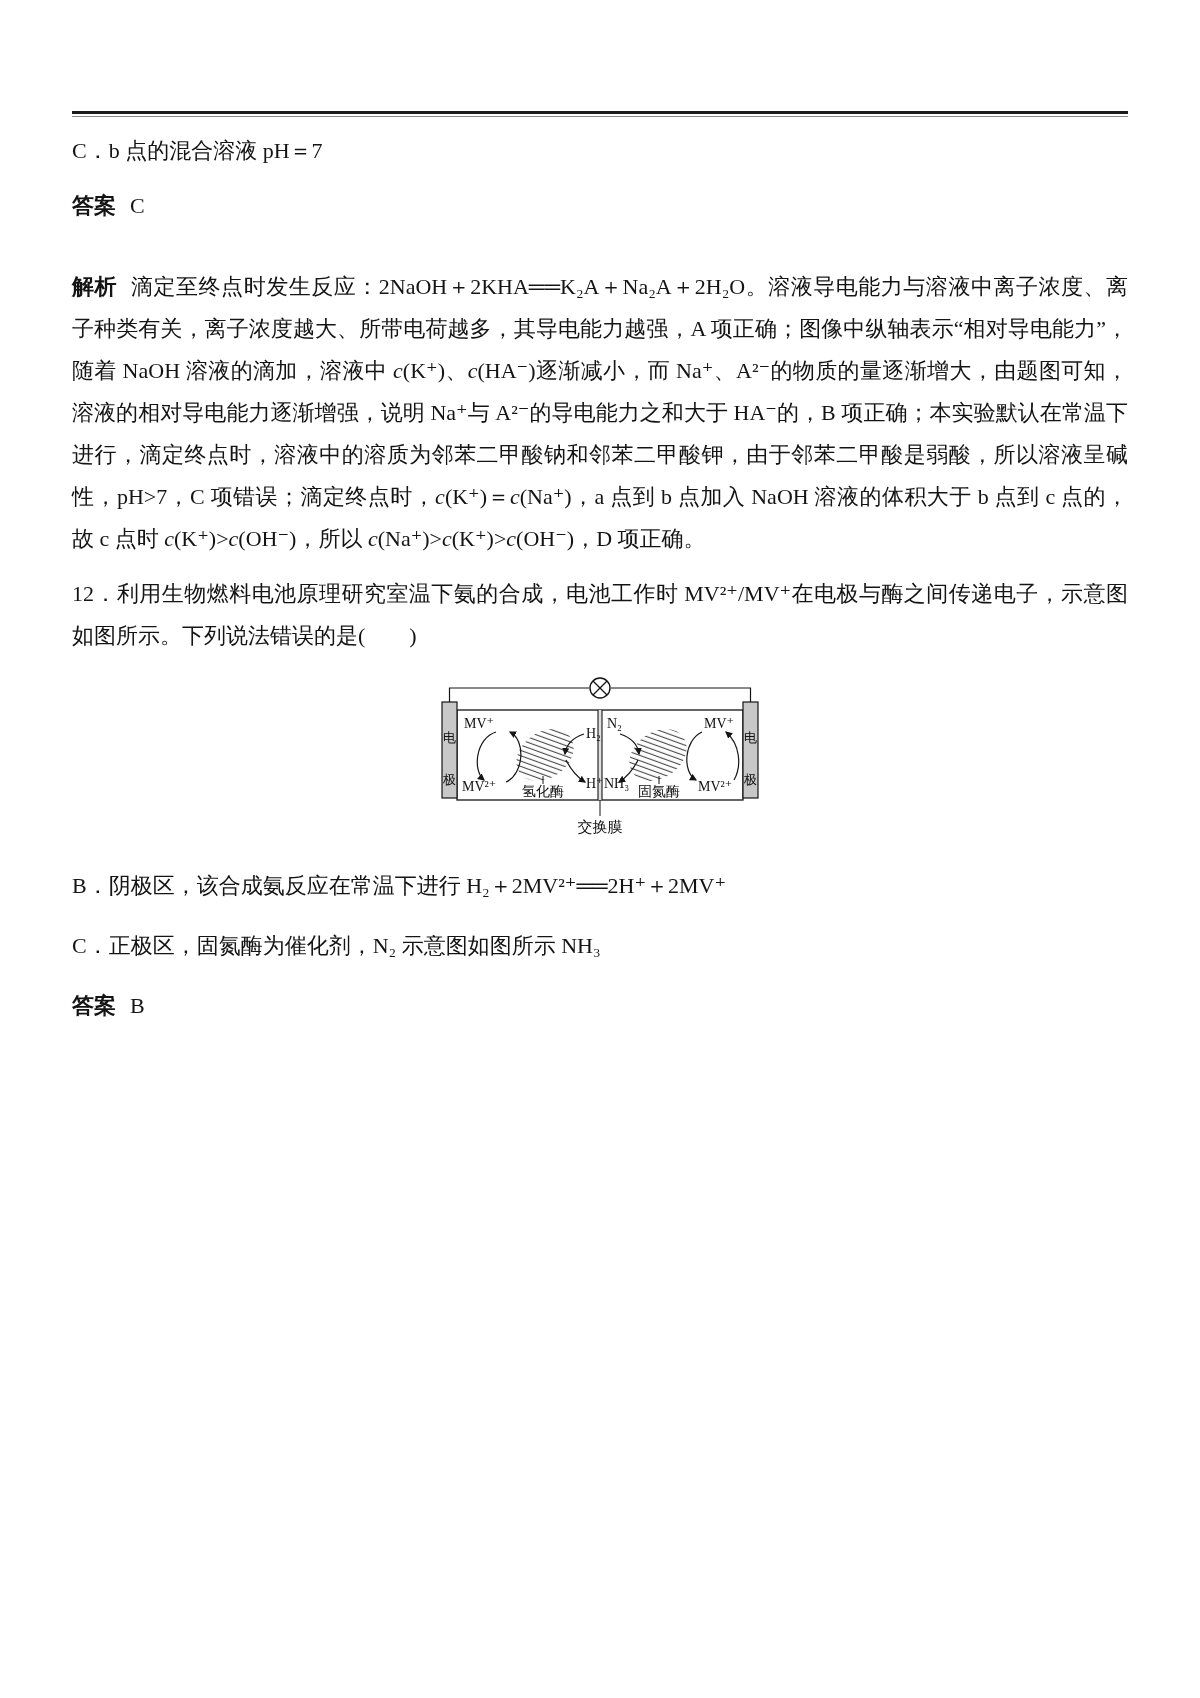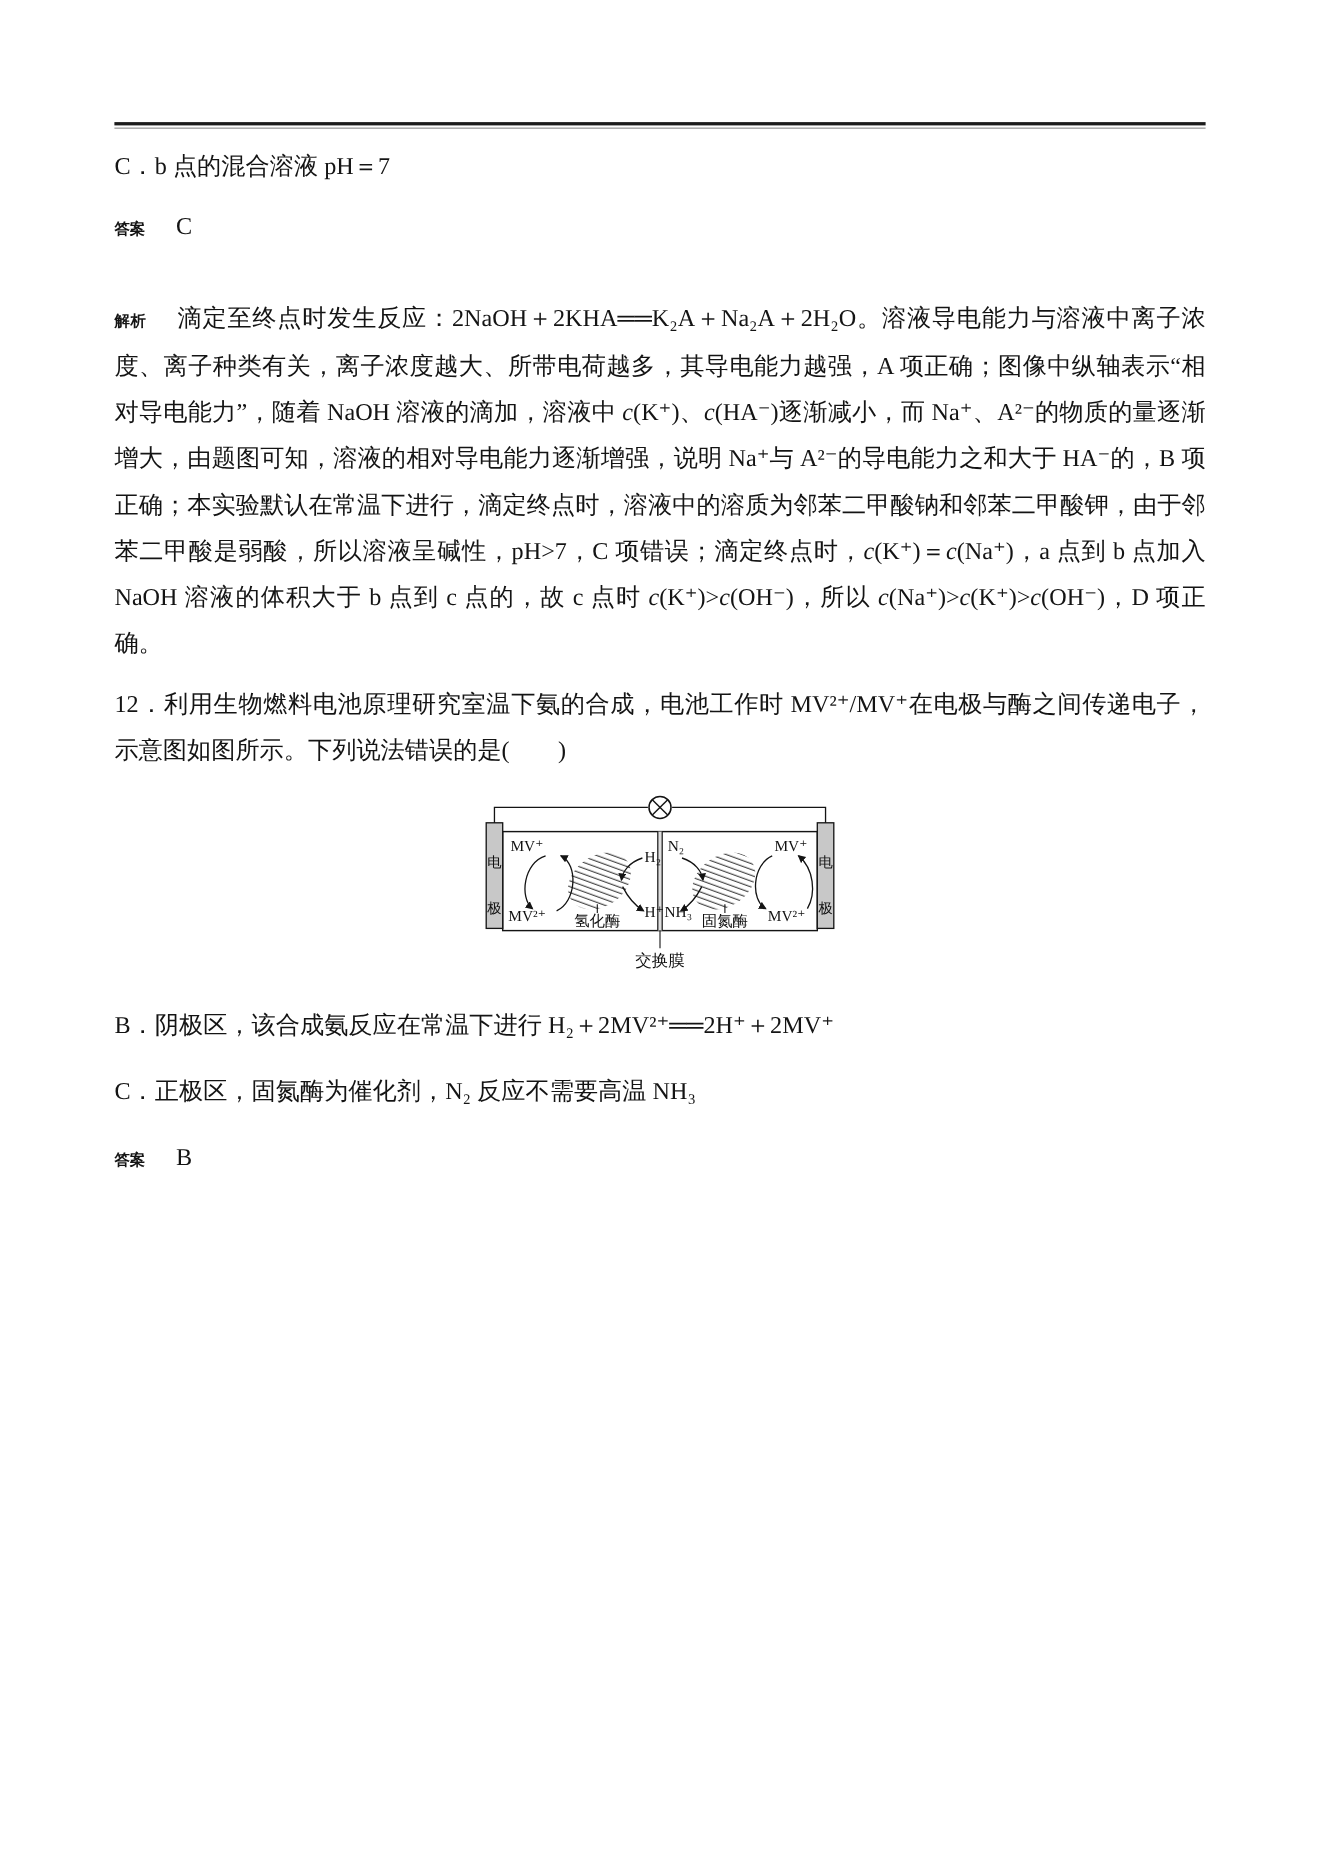--- a/index.html
+++ b/index.html
@@ -2,38 +2,38 @@
 <html><head>
 <meta charset="utf-8">
 <style>
   html,body { margin:0; padding:0; background:#ffffff; }
   body {
     width:1200px; height:1698px;
     font-family:"Liberation Serif","DejaVu Serif",serif;
     color:#141414;
     -webkit-font-smoothing:antialiased;
   }
-  .page { padding:0 104px; }
+  .page { padding:0 72px; }
   .top-rule {
     margin-top:111px;
     border-top:3px solid #1c1c1c;
     border-bottom:1px solid #8a8a8a;
     height:2px;
   }
   p { margin:0; font-size:22px; line-height:42px; text-align:justify; }
   i { font-style:italic; }
   .first-line { margin-top:13px; }
   .opt  { margin-bottom:13px; }
   .opt2 { margin-bottom:18px; }
   .answer-line { margin-bottom:0; }
   .lbl {
-    font-family:Liberation Sans, sans-serif;
+    font-family:Liberation Serif, serif;
     font-weight:bold;
-    margin-right:28px;
-    font-size:14px;
+    margin-right:14px;
+    font-size:22px;
   }
   .analysis-1 { margin-top:39px; margin-bottom:13px; }
   .analysis-2 { margin-top:18px; }
   .stem { }
   .figure { width:320px; margin:17px auto 27px; }
   .figure svg { display:block; }
   svg text {
     font-family:"Liberation Serif","DejaVu Serif",serif;
     fill:#111;
   }
@@ -120,18 +120,18 @@
       <line x1="103" y1="102" x2="103" y2="110" stroke="#141414" stroke-width="1"></line>
       <text x="103" y="122" font-size="14" text-anchor="middle">氢化酶</text>
       <line x1="219" y1="102" x2="219" y2="110" stroke="#141414" stroke-width="1"></line>
       <text x="219" y="122" font-size="14" text-anchor="middle">固氮酶</text>
 
       <text x="160" y="158" font-size="15" text-anchor="middle">交换膜</text>
     </svg>
   </div>
 
   <p class="opt2">B．阴极区，该合成氨反应在常温下进行 H₂＋2MV²⁺══2H⁺＋2MV⁺</p>
-  <p class="opt2">C．正极区，固氮酶为催化剂，N₂ 反应不需要高温 NH₃</p>
+  <p class="opt2">C．正极区，固氮酶为催化剂，N₂ 示意图如图所示 NH₃</p>
 
   <p class="answer-line"><b class="lbl">答案</b><span>B</span></p>
 
 
 </div>
 
 </body></html>

